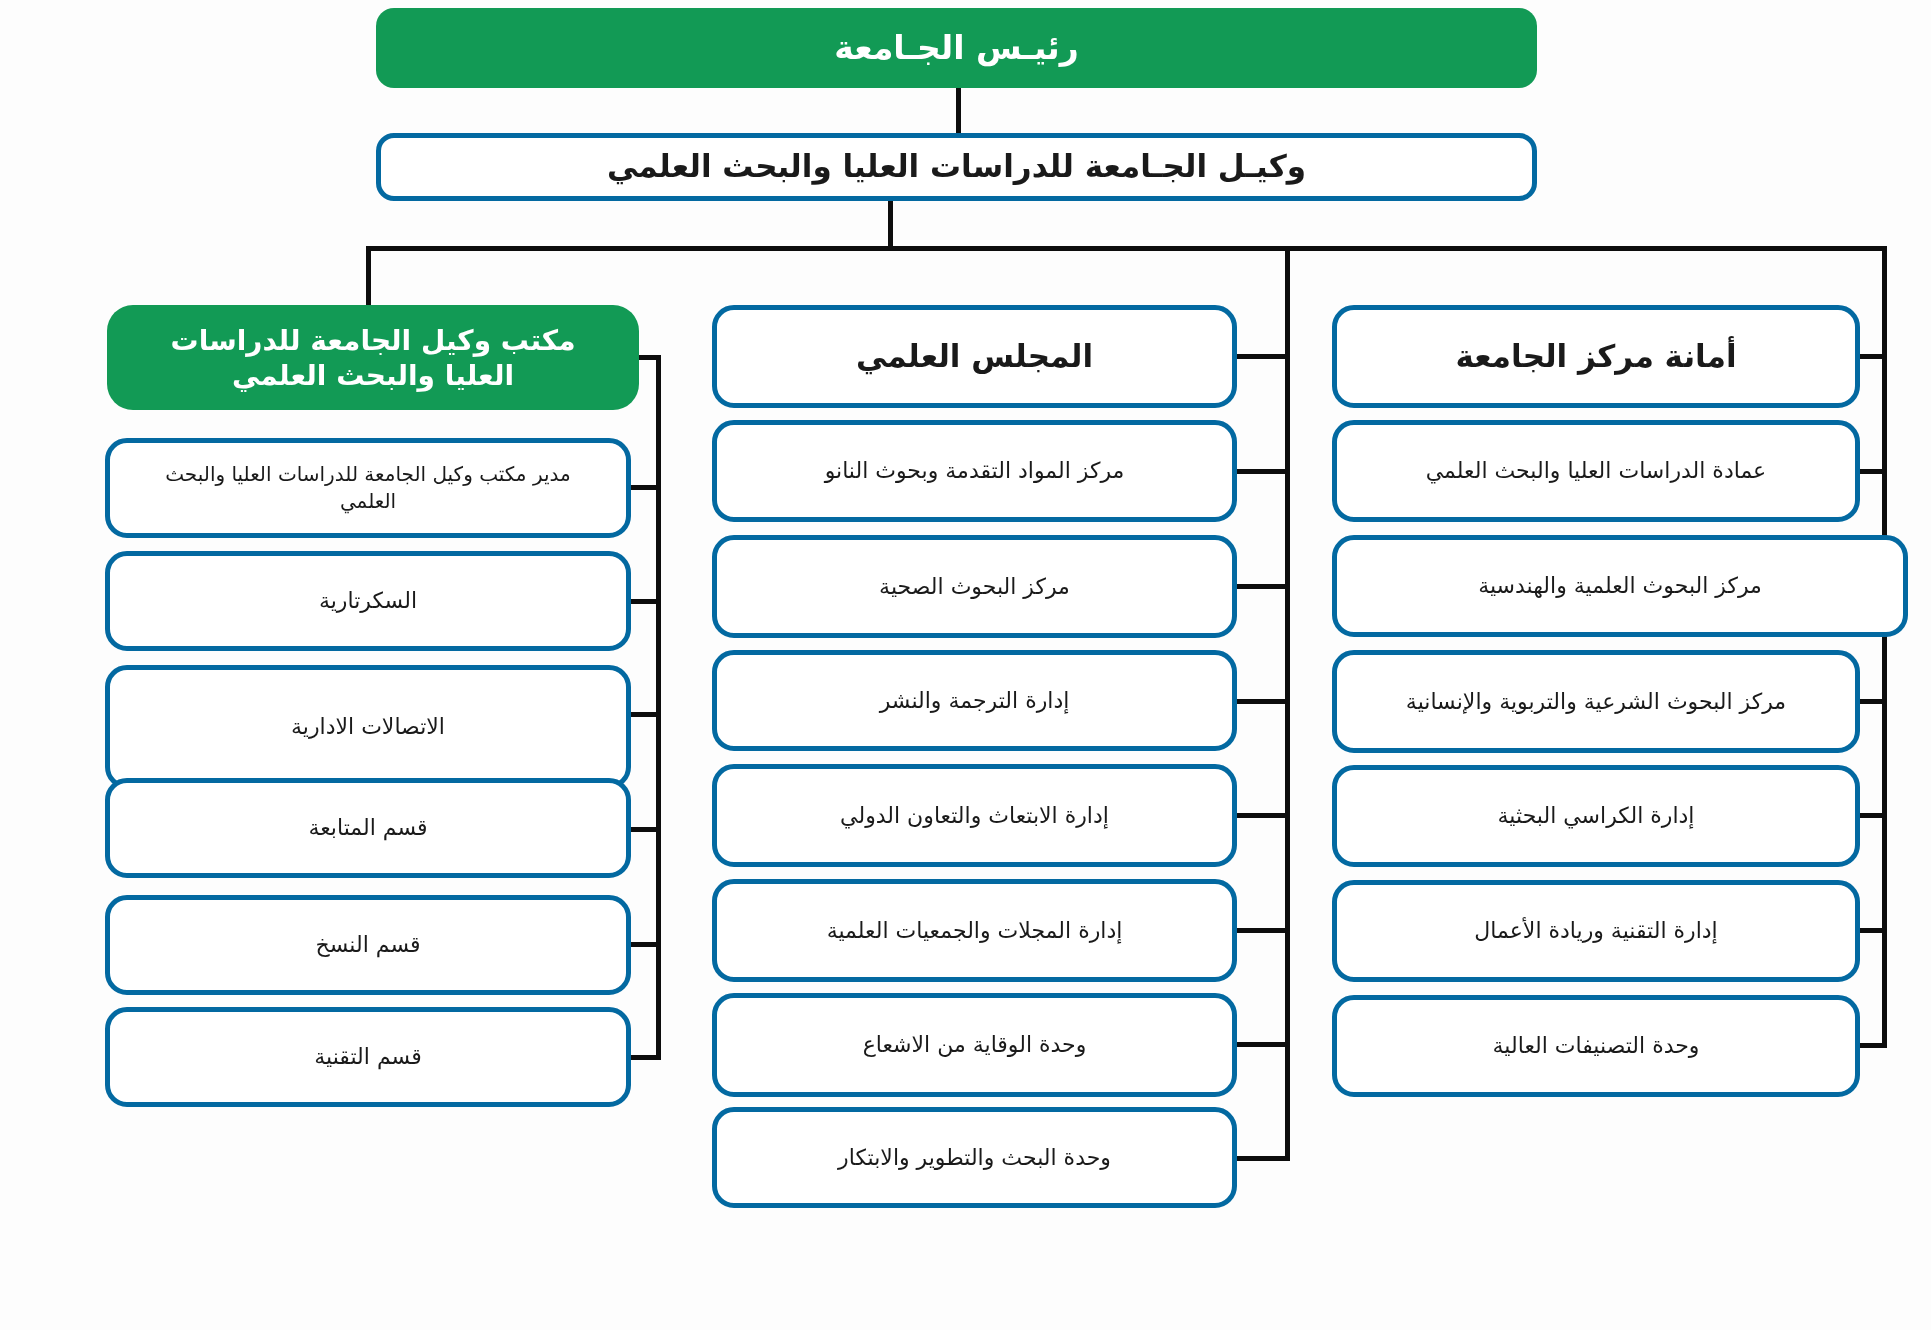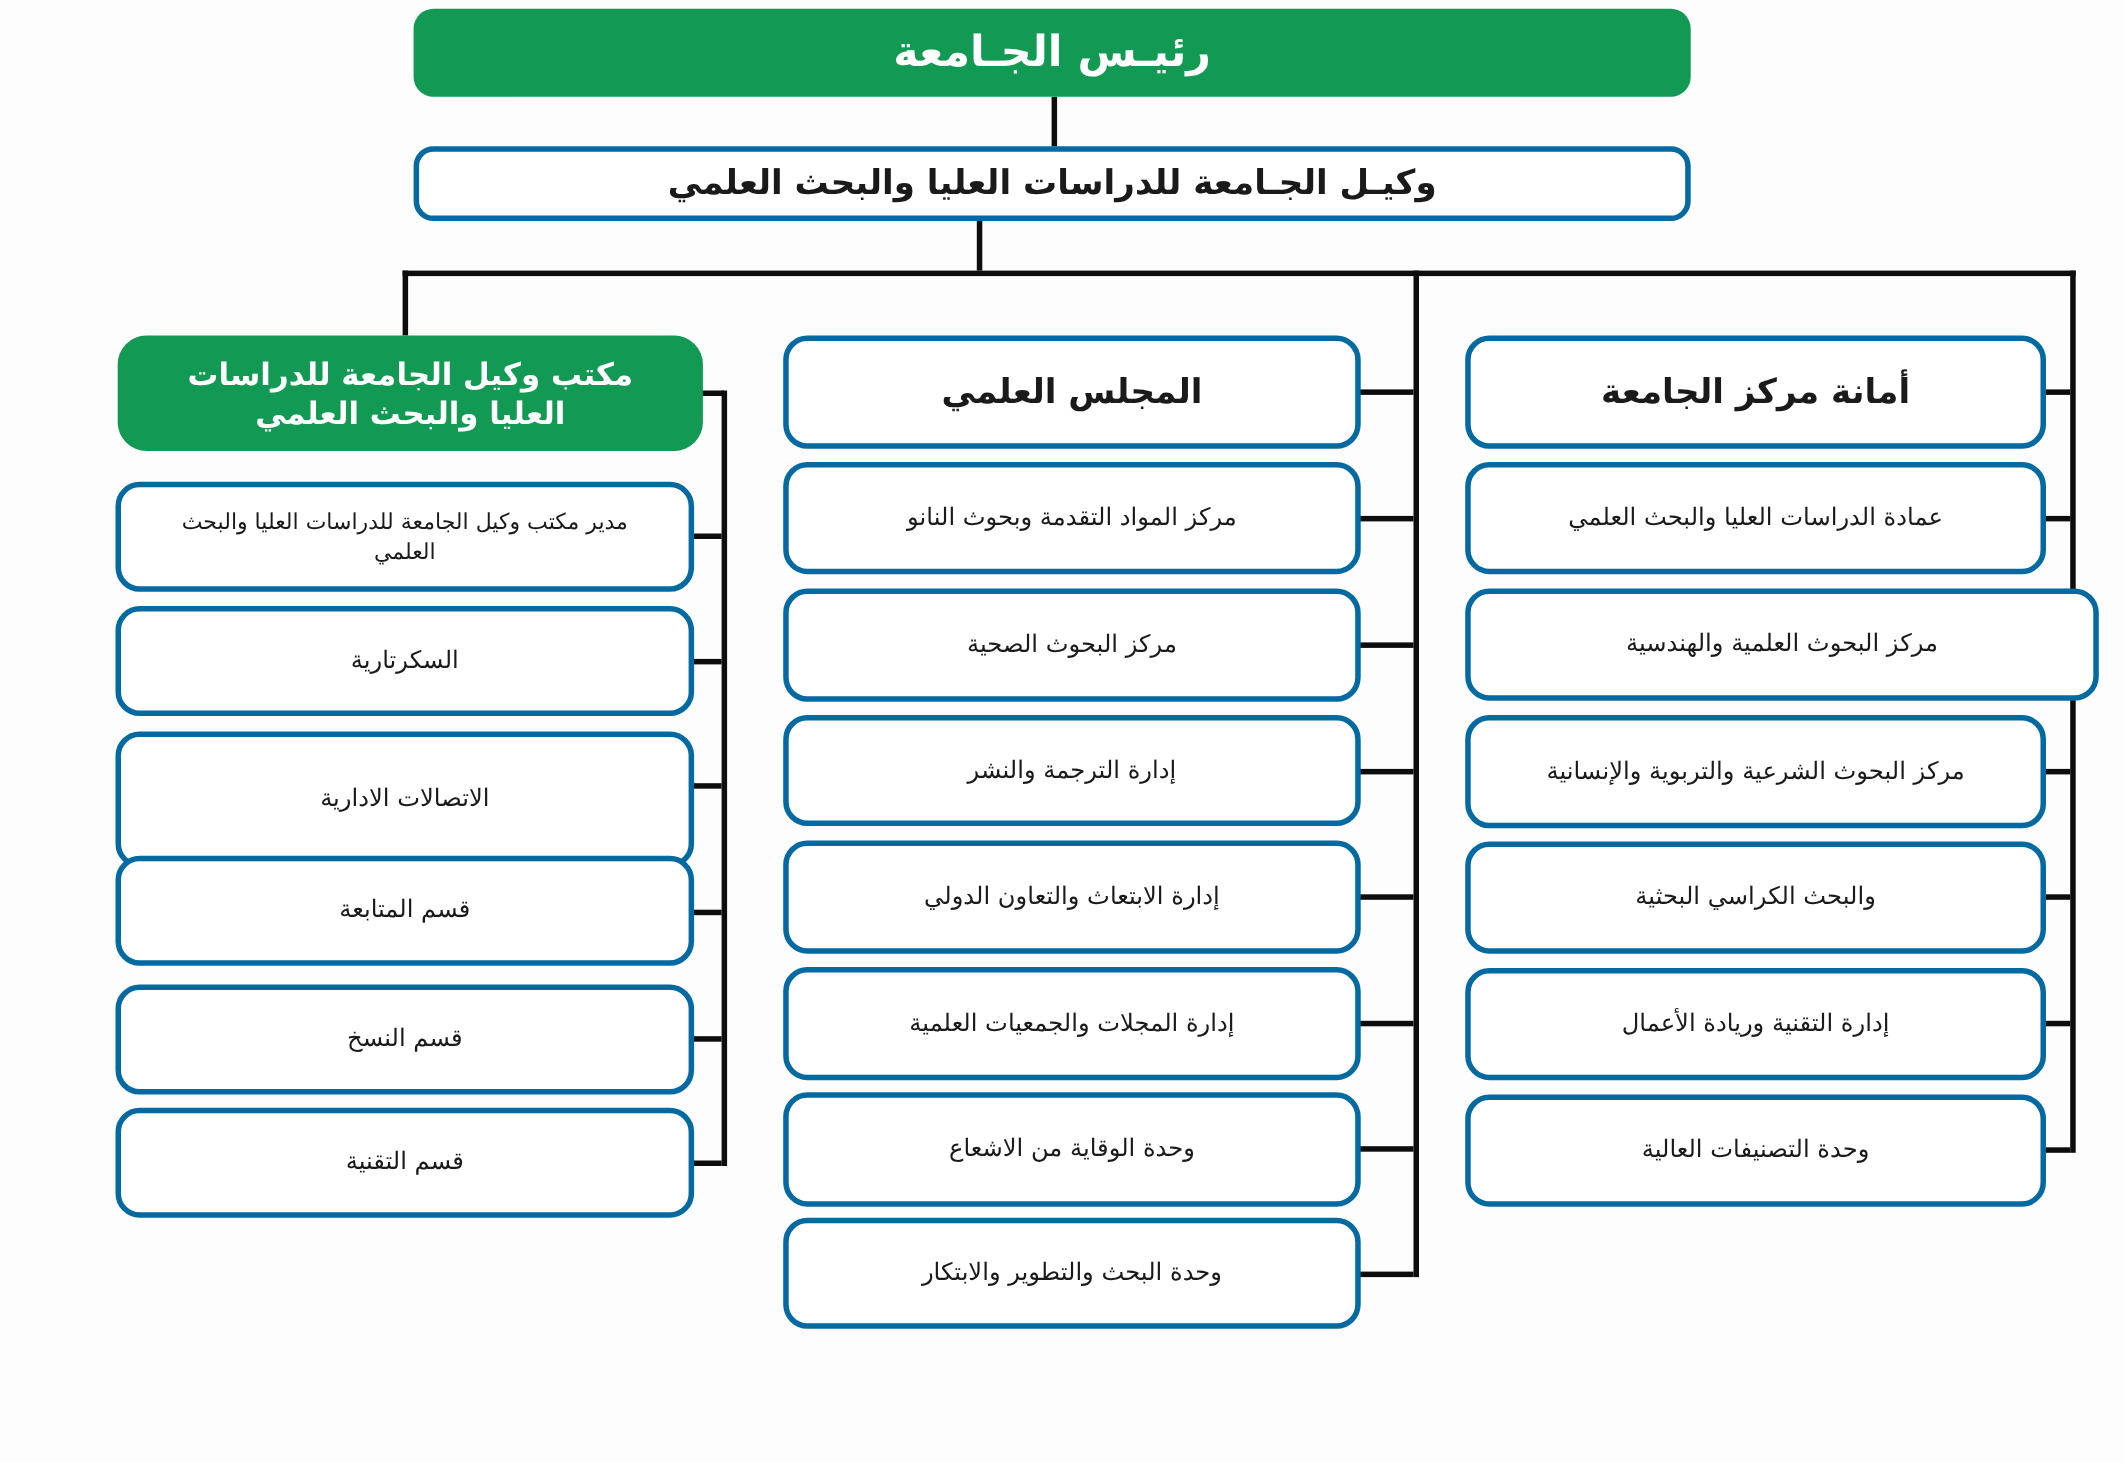--- a/index.html
+++ b/index.html
@@ -3,21 +3,21 @@
 <meta charset="utf-8">
 <style>
   html,body{margin:0;padding:0;background:#ffffff;}
   body{font-family:"DejaVu Sans","Liberation Sans",sans-serif;}
   .canvas{position:relative;width:1931px;height:1330px;background:#fdfdfd;overflow:hidden;direction:rtl;}
   .node{position:absolute;box-sizing:border-box;display:flex;align-items:center;justify-content:center;
         text-align:center;background:#ffffff;border:5px solid #0369a1;border-radius:22px;
         color:#1a1a1a;font-size:22px;font-weight:500;line-height:1.35;padding:6px 26px;direction:rtl;}
   .node.green{background:var(--green);border:none;color:#ffffff;font-weight:bold;}
   .node.hdr{font-size:31px;font-weight:bold;}
-  .node.root{font-size:39px;}
+  .node.root{font-size:33px;}
   .node.vice{font-size:31px;font-weight:bold;border-radius:18px;}
   .c{position:absolute;background:#0d0d0d;}
 </style>
 </head>
 <body>
 
 <div class="canvas">
 
   <div class="c" style="left:956px;top:88px;width:5px;height:45px"></div>
   <div class="c" style="left:888px;top:200px;width:5px;height:46px"></div>
@@ -70,17 +70,17 @@
   <div class="node" style="left:712px;top:650px;width:525px;height:101px">إدارة الترجمة والنشر</div>
   <div class="node" style="left:712px;top:764px;width:525px;height:103px">إدارة الابتعاث والتعاون الدولي</div>
   <div class="node" style="left:712px;top:879px;width:525px;height:103px">إدارة المجلات والجمعيات العلمية</div>
   <div class="node" style="left:712px;top:993px;width:525px;height:104px">وحدة الوقاية من الاشعاع</div>
   <div class="node" style="left:712px;top:1107px;width:525px;height:101px">وحدة البحث والتطوير والابتكار</div>
 
   <div class="node hdr" style="left:1332px;top:305px;width:528px;height:103px">أمانة مركز الجامعة</div>
   <div class="node" style="left:1332px;top:420px;width:528px;height:102px">عمادة الدراسات العليا والبحث العلمي</div>
   <div class="node" style="left:1332px;top:535px;width:576px;height:102px">مركز البحوث العلمية والهندسية</div>
   <div class="node" style="left:1332px;top:650px;width:528px;height:103px">مركز البحوث الشرعية والتربوية والإنسانية</div>
-  <div class="node" style="left:1332px;top:765px;width:528px;height:102px">والبحث الكراسي البحثية</div>
+  <div class="node" style="left:1332px;top:765px;width:528px;height:102px">إدارة الكراسي البحثية</div>
   <div class="node" style="left:1332px;top:880px;width:528px;height:102px">إدارة التقنية وريادة الأعمال</div>
   <div class="node" style="left:1332px;top:995px;width:528px;height:102px">وحدة التصنيفات العالية</div>
 
 </div>
 
 </body></html>

